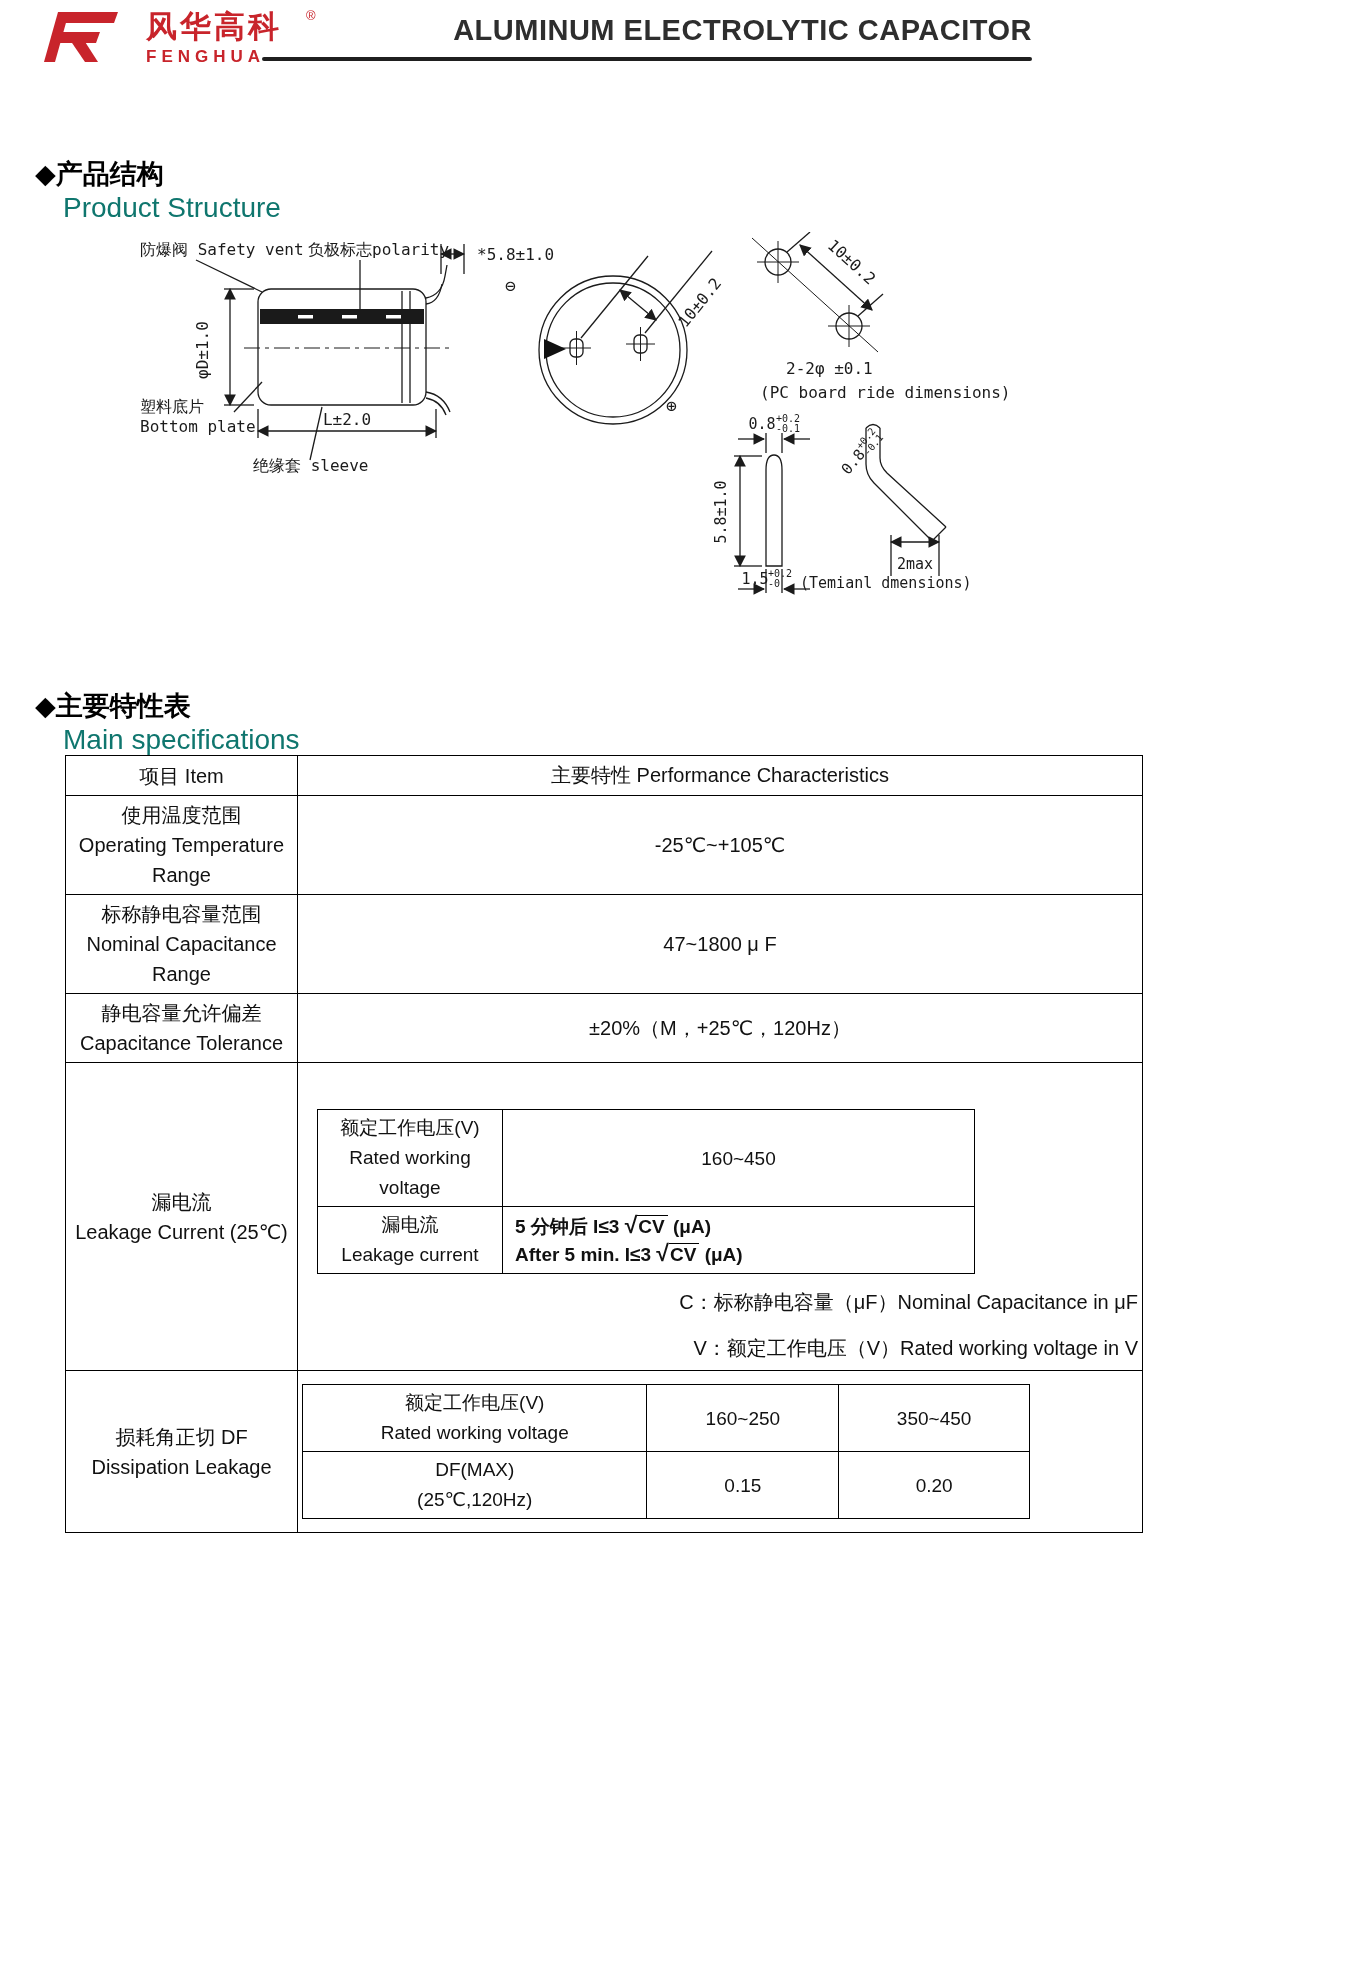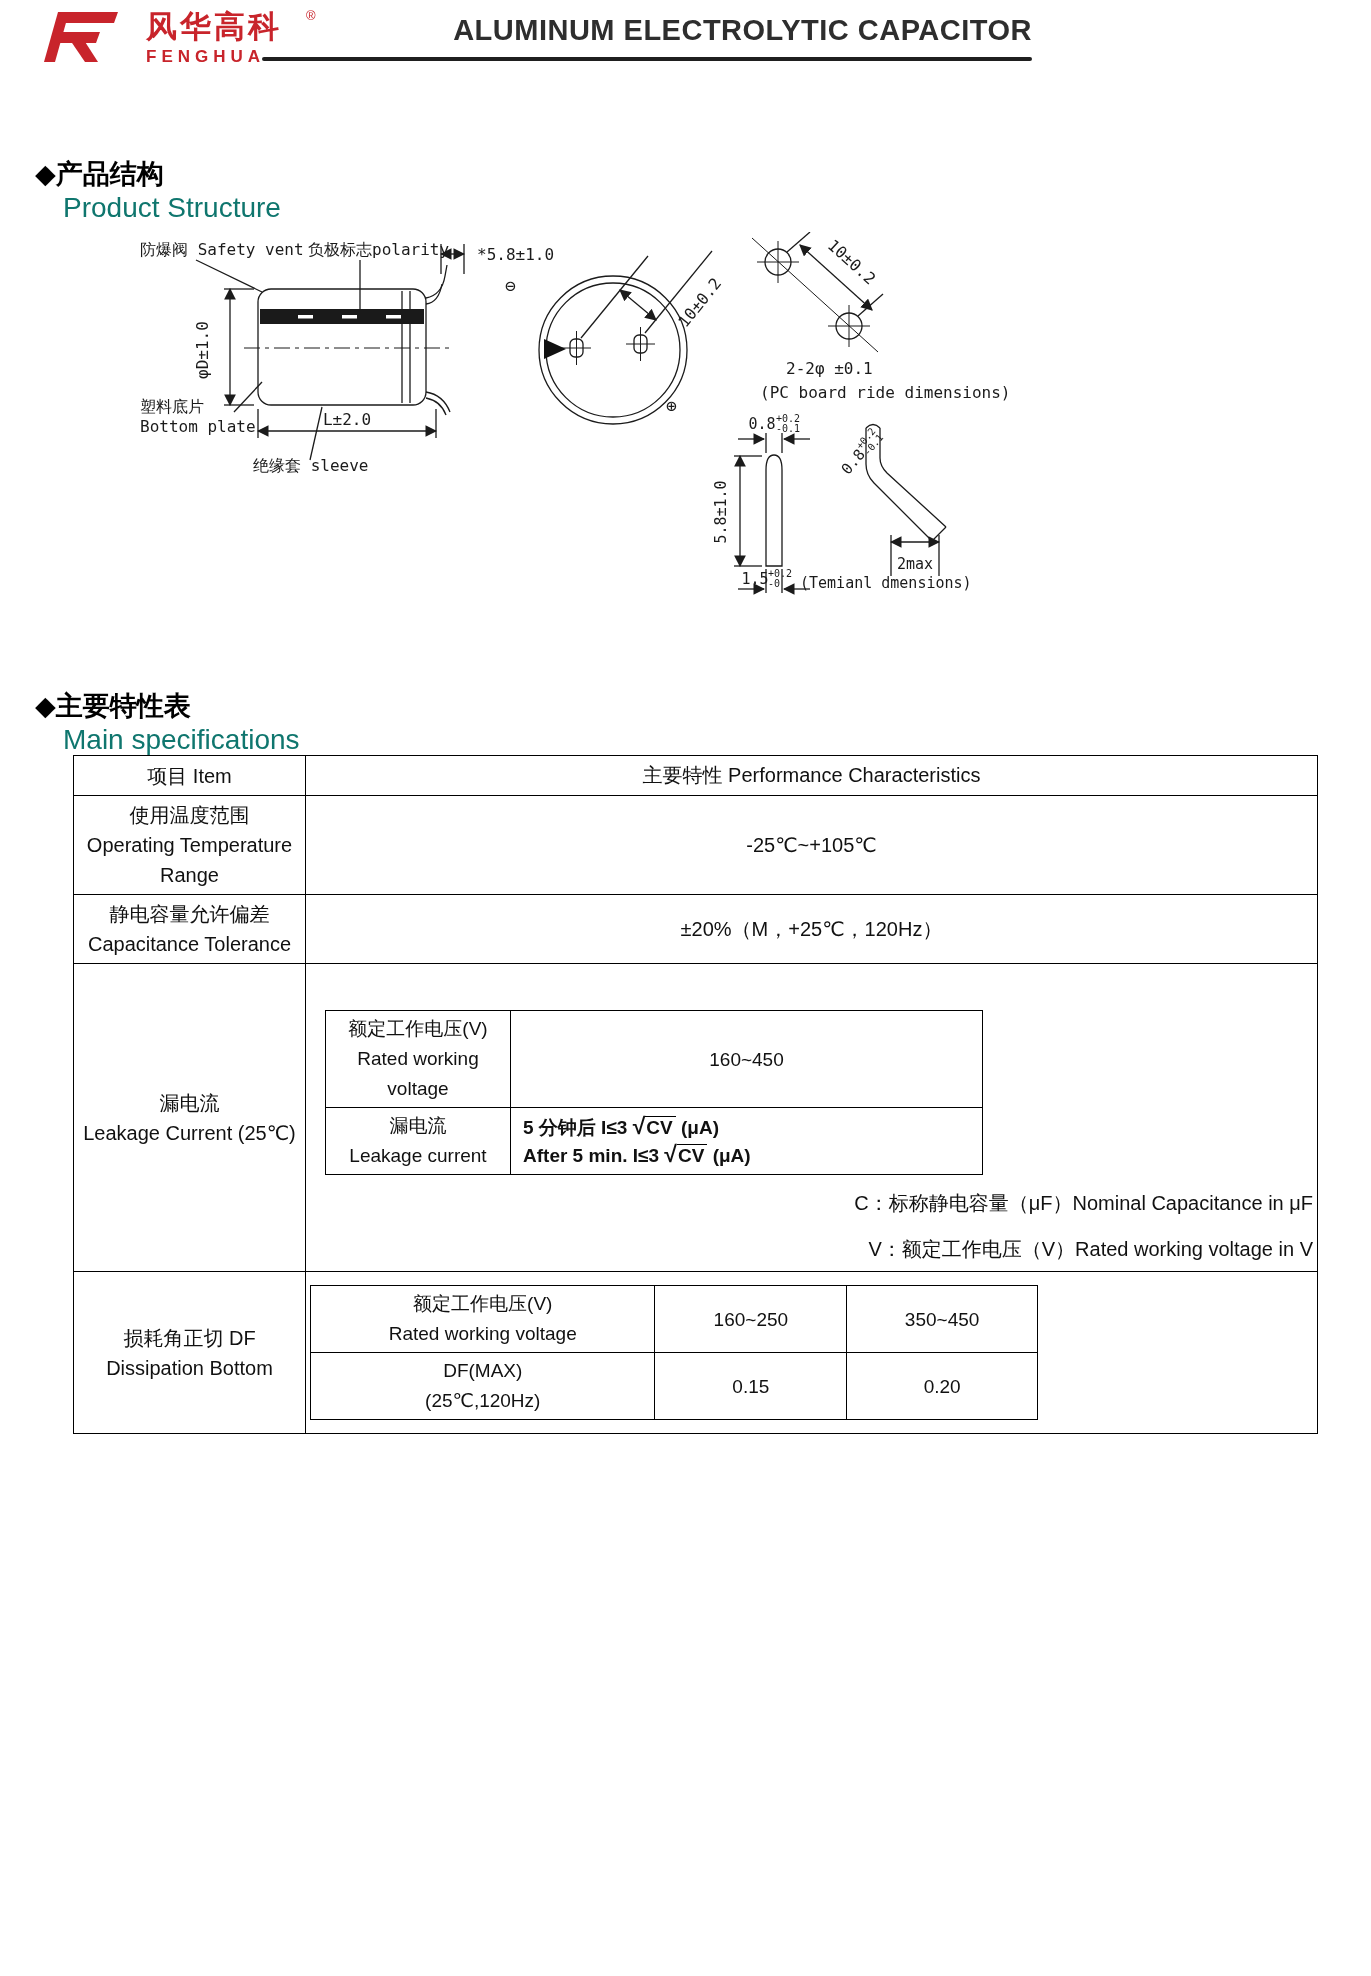--- a/index.html
+++ b/index.html
@@ -24,21 +24,21 @@
 
   
   .drawing { position:absolute; left:0; top:232px; }
   .drawing text { font-family:"DejaVu Sans Mono","Liberation Mono",monospace; fill:#1b1b1b; stroke:none; font-size:16px; }
   .drawing .t15 { font-size:15px; }
   .drawing .t10 { font-size:10px; }
   .drawing .t18 { font-size:18px; }
 
   
   .spec-wrap { position:absolute; left:65px; top:755px; }
-  table.spec { border-collapse:collapse; width:1245px; table-layout:fixed; font-size:20px;margin-left:8px; }
+  table.spec { border-collapse:collapse; width:1078px; table-layout:fixed; font-size:20px; }
   table.spec > tbody > tr > td { border:1.5px solid #000; text-align:center; vertical-align:middle; line-height:31px; padding:4px 4px; }
   td.cell-top { vertical-align:top; padding:0; }
   .nested { border-collapse:collapse; font-size:19px; }
   .nested td { border:1.5px solid #000; text-align:center; vertical-align:middle; line-height:27px; padding:3px 8px; }
   .leak-nested { margin:42px 0 10px 15px; width:658px; }
   .df-nested { margin:0; width:728px; }
   .formula-cell { text-align:left !important; padding-left:12px !important;font-weight:bold; }
   .leak-note { text-align:right; margin:10px 0 0 16px; line-height:36px; font-size:20px; }
   .rad { border-top:1.7px solid #000; padding:0 3px 0 1px; }
   .sqrt { font-size:23px; }
@@ -215,20 +215,28 @@
 
         <tr>
           <td style="height:96px;" class="twoline">
             <div>使用温度范围</div>
             <div>Operating Temperature</div>
             <div>Range</div>
           </td>
           <td>-25℃~+105℃</td>
         </tr>
 
+        <tr>
+          <td style="height:96px;" class="twoline">
+            <div>标称静电容量范围</div>
+            <div>Nominal Capacitance</div>
+            <div>Range</div>
+          </td>
+          <td>47~1800 μ F</td>
+        </tr>
 
         <tr>
           <td style="height:64px;" class="twoline">
             <div>静电容量允许偏差</div>
             <div>Capacitance Tolerance</div>
           </td>
           <td>±20%（M，+25℃，120Hz）</td>
         </tr>
 
         <tr>
@@ -271,21 +279,21 @@
               </tbody>
             </table>
             <div class="leak-note">C：标称静电容量（μF）Nominal Capacitance in μF</div>
             <div class="leak-note">V：额定工作电压（V）Rated working voltage in V</div>
           </td>
         </tr>
 
         <tr>
           <td style="height:162px;" class="twoline">
             <div>损耗角正切 DF</div>
-            <div>Dissipation Bottom</div>
+            <div>Dissipation Leakage</div>
           </td>
           <td class="cell-top" style="text-align:left;">
             <table class="nested df-nested">
               <colgroup>
                   <col style="width:345px">
                   <col style="width:192px">
                   <col style="width:191px">
                 </colgroup>
               <tbody>
                 <tr>

